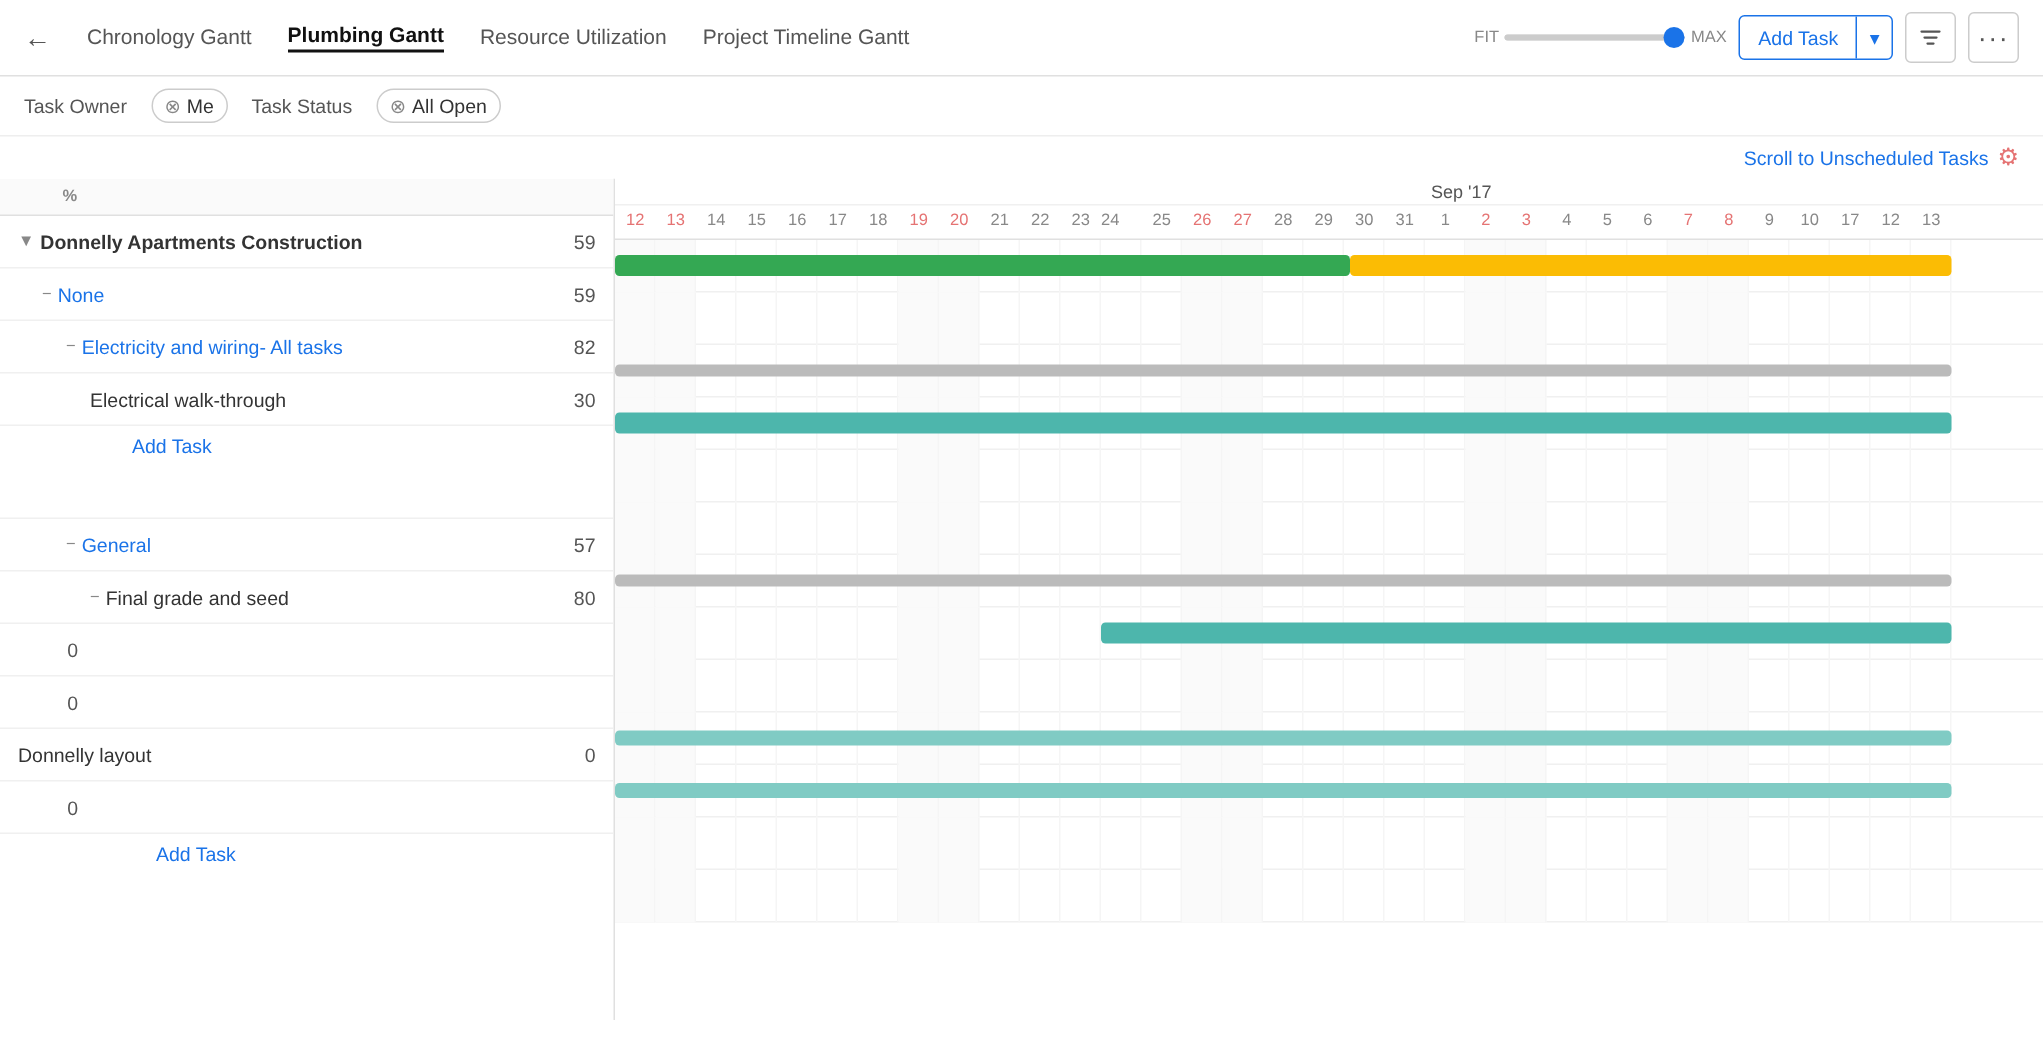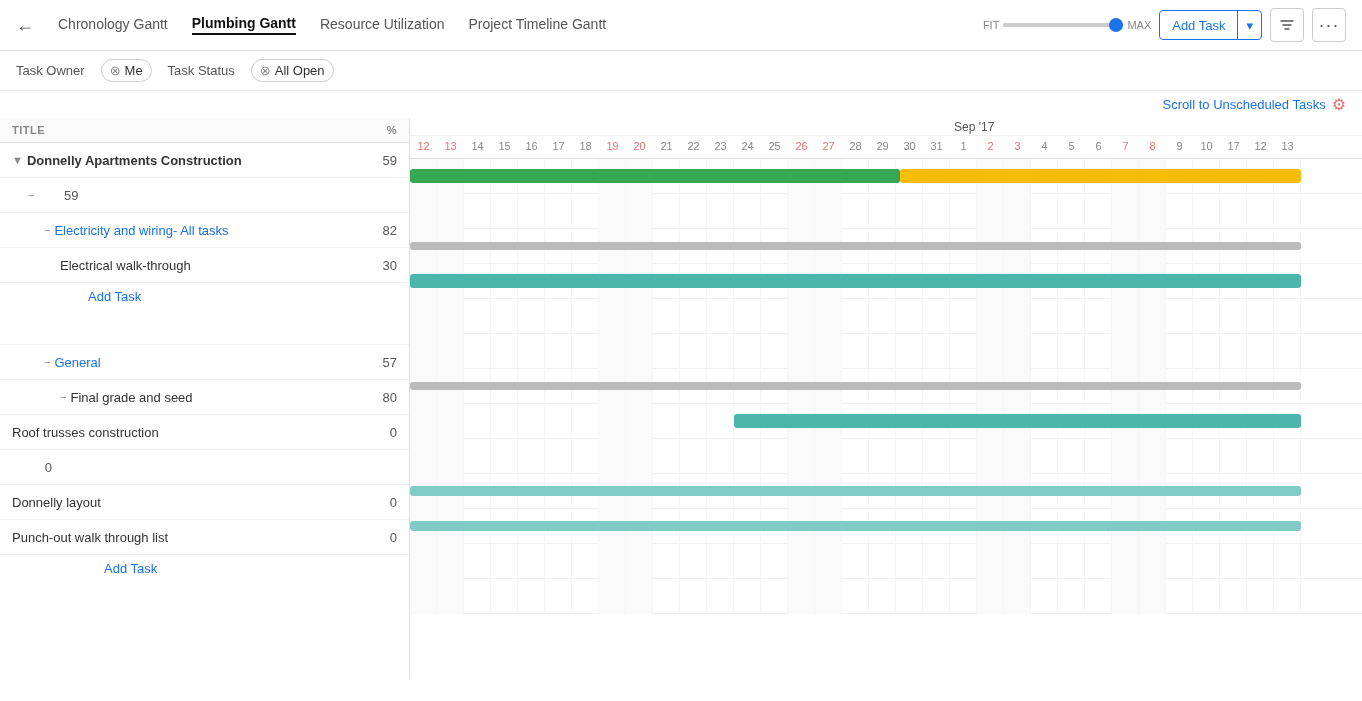--- a/index.html
+++ b/index.html
@@ -107,32 +107,32 @@
 
 <div class="scroll-bar">
   <a class="scroll-link">Scroll to Unscheduled Tasks</a>
   <span class="settings-icon">⚙</span>
 </div>
 
 <div class="gantt-container">
 
   <div class="left-panel">
     <div class="left-header">
-      <div class="col-title">TITLE</div>
       <div class="col-pct">%</div>
     </div>
 
     <div class="task-row task-indent-0">
       <span class="toggle-icon">▼</span>
       <span class="task-name bold">Donnelly Apartments Construction</span>
       <span class="task-pct">59</span>
     </div>
 
     <div class="task-row task-indent-1">
       <span class="toggle-icon">−</span>
+      <span class="task-name group">None</span>
       <span class="task-pct">59</span>
     </div>
 
     <div class="task-row task-indent-2">
       <span class="toggle-icon">−</span>
       <span class="task-name group">Electricity and wiring- All tasks</span>
       <span class="task-pct">82</span>
     </div>
 
     <div class="task-row task-indent-3">
@@ -152,35 +152,33 @@
       <span class="task-pct">57</span>
     </div>
 
     <div class="task-row task-indent-3">
       <span class="toggle-icon">−</span>
       <span class="task-name">Final grade and seed</span>
       <span class="task-pct">80</span>
     </div>
 
     <div class="task-row task-indent-4">
-      <span class="task-name">Roof trusses construction</span>
       <span class="task-pct">0</span>
     </div>
 
     <div class="task-row task-indent-4">
       <span class="task-pct">0</span>
     </div>
 
     <div class="task-row task-indent-4">
       <span class="task-name">Donnelly layout</span>
       <span class="task-pct">0</span>
     </div>
 
     <div class="task-row task-indent-4">
-      <span class="task-name">Punch-out walk through list</span>
       <span class="task-pct">0</span>
     </div>
 
     <div style="padding: 6px 12px 6px 60px;">
       <span class="add-task-link">Add Task</span>
     </div>
 
   </div>
 
   <div class="right-panel">
@@ -196,21 +194,21 @@
             <div style="width: 27px; min-width: 27px; text-align: center; font-size: 11px; color: rgb(136, 136, 136); padding-bottom: 2px; flex-shrink: 0;">14</div>
             <div style="width: 27px; min-width: 27px; text-align: center; font-size: 11px; color: rgb(136, 136, 136); padding-bottom: 2px; flex-shrink: 0;">15</div>
             <div style="width: 27px; min-width: 27px; text-align: center; font-size: 11px; color: rgb(136, 136, 136); padding-bottom: 2px; flex-shrink: 0;">16</div>
             <div style="width: 27px; min-width: 27px; text-align: center; font-size: 11px; color: rgb(136, 136, 136); padding-bottom: 2px; flex-shrink: 0;">17</div>
             <div style="width: 27px; min-width: 27px; text-align: center; font-size: 11px; color: rgb(136, 136, 136); padding-bottom: 2px; flex-shrink: 0;">18</div>
             <div style="width: 27px; min-width: 27px; text-align: center; font-size: 11px; color: rgb(229, 115, 115); padding-bottom: 2px; flex-shrink: 0;">19</div>
             <div style="width: 27px; min-width: 27px; text-align: center; font-size: 11px; color: rgb(229, 115, 115); padding-bottom: 2px; flex-shrink: 0;">20</div>
             <div style="width: 27px; min-width: 27px; text-align: center; font-size: 11px; color: rgb(136, 136, 136); padding-bottom: 2px; flex-shrink: 0;">21</div>
             <div style="width: 27px; min-width: 27px; text-align: center; font-size: 11px; color: rgb(136, 136, 136); padding-bottom: 2px; flex-shrink: 0;">22</div>
             <div style="width: 27px; min-width: 27px; text-align: center; font-size: 11px; color: rgb(136, 136, 136); padding-bottom: 2px; flex-shrink: 0;">23</div>
-            <div style="width: 27px; min-width: 27px; text-align: center; font-size: 11px; color: rgb(136, 136, 136); padding-bottom: 2px; flex-shrink: 0;">24</div>
+            <div style="width: 27px; min-width: 27px; text-align: left; font-size: 11px; color: rgb(136, 136, 136); padding-bottom: 2px; flex-shrink: 0;">24</div>
             <div style="width: 27px; min-width: 27px; text-align: center; font-size: 11px; color: rgb(136, 136, 136); padding-bottom: 2px; flex-shrink: 0;">25</div>
             <div style="width: 27px; min-width: 27px; text-align: center; font-size: 11px; color: rgb(229, 115, 115); padding-bottom: 2px; flex-shrink: 0;">26</div>
             <div style="width: 27px; min-width: 27px; text-align: center; font-size: 11px; color: rgb(229, 115, 115); padding-bottom: 2px; flex-shrink: 0;">27</div>
             <div style="width: 27px; min-width: 27px; text-align: center; font-size: 11px; color: rgb(136, 136, 136); padding-bottom: 2px; flex-shrink: 0;">28</div>
             <div style="width: 27px; min-width: 27px; text-align: center; font-size: 11px; color: rgb(136, 136, 136); padding-bottom: 2px; flex-shrink: 0;">29</div>
             <div style="width: 27px; min-width: 27px; text-align: center; font-size: 11px; color: rgb(136, 136, 136); padding-bottom: 2px; flex-shrink: 0;">30</div>
             <div style="width: 27px; min-width: 27px; text-align: center; font-size: 11px; color: rgb(136, 136, 136); padding-bottom: 2px; flex-shrink: 0;">31</div>
             <div style="width: 27px; min-width: 27px; text-align: center; font-size: 11px; color: rgb(136, 136, 136); padding-bottom: 2px; flex-shrink: 0;">1</div>
             <div style="width: 27px; min-width: 27px; text-align: center; font-size: 11px; color: rgb(229, 115, 115); padding-bottom: 2px; flex-shrink: 0;">2</div>
             <div style="width: 27px; min-width: 27px; text-align: center; font-size: 11px; color: rgb(229, 115, 115); padding-bottom: 2px; flex-shrink: 0;">3</div>

